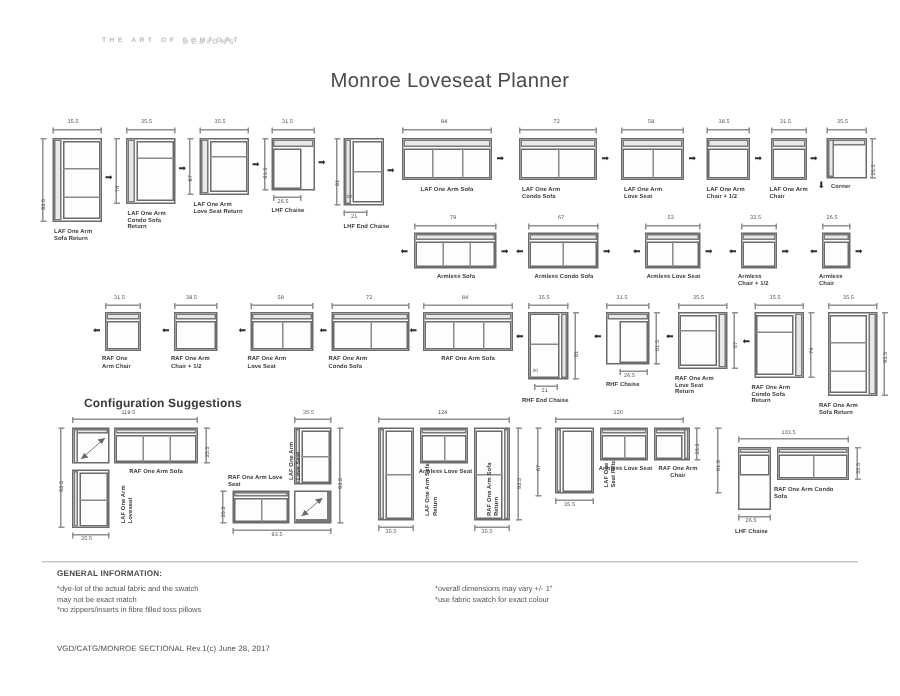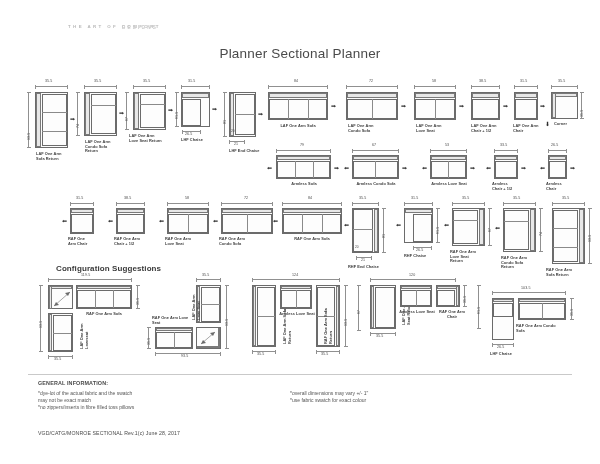--- a/index.html
+++ b/index.html
@@ -105,21 +105,21 @@
   }
 </style>
 </head>
 <body>
 
 <div id="header">
   <div id="logo">
     <div class="logo-tag">THE ART OF COMFORT</div>
     <div class="logo-sub">DESIGNS</div>
   </div>
-  <div id="page-title">Planner Sectional Planner</div>
+  <div id="page-title">Monroe Loveseat Planner</div>
 </div>
 
 <div class="sheet">
 
   <div class="piece">
     <div class="dimline-h" style="left:35px;top:86px;width:33px;"></div>
     <div class="dim" style="left:45px;top:79px;">35.5</div>
     <div class="dimline-v" style="left:28px;top:92px;height:56px;"></div>
     <div class="dim v" style="left:27px;top:140px;">93.5</div>
     <div class="box" style="left:35px;top:92px;width:33px;height:56px;"></div>

